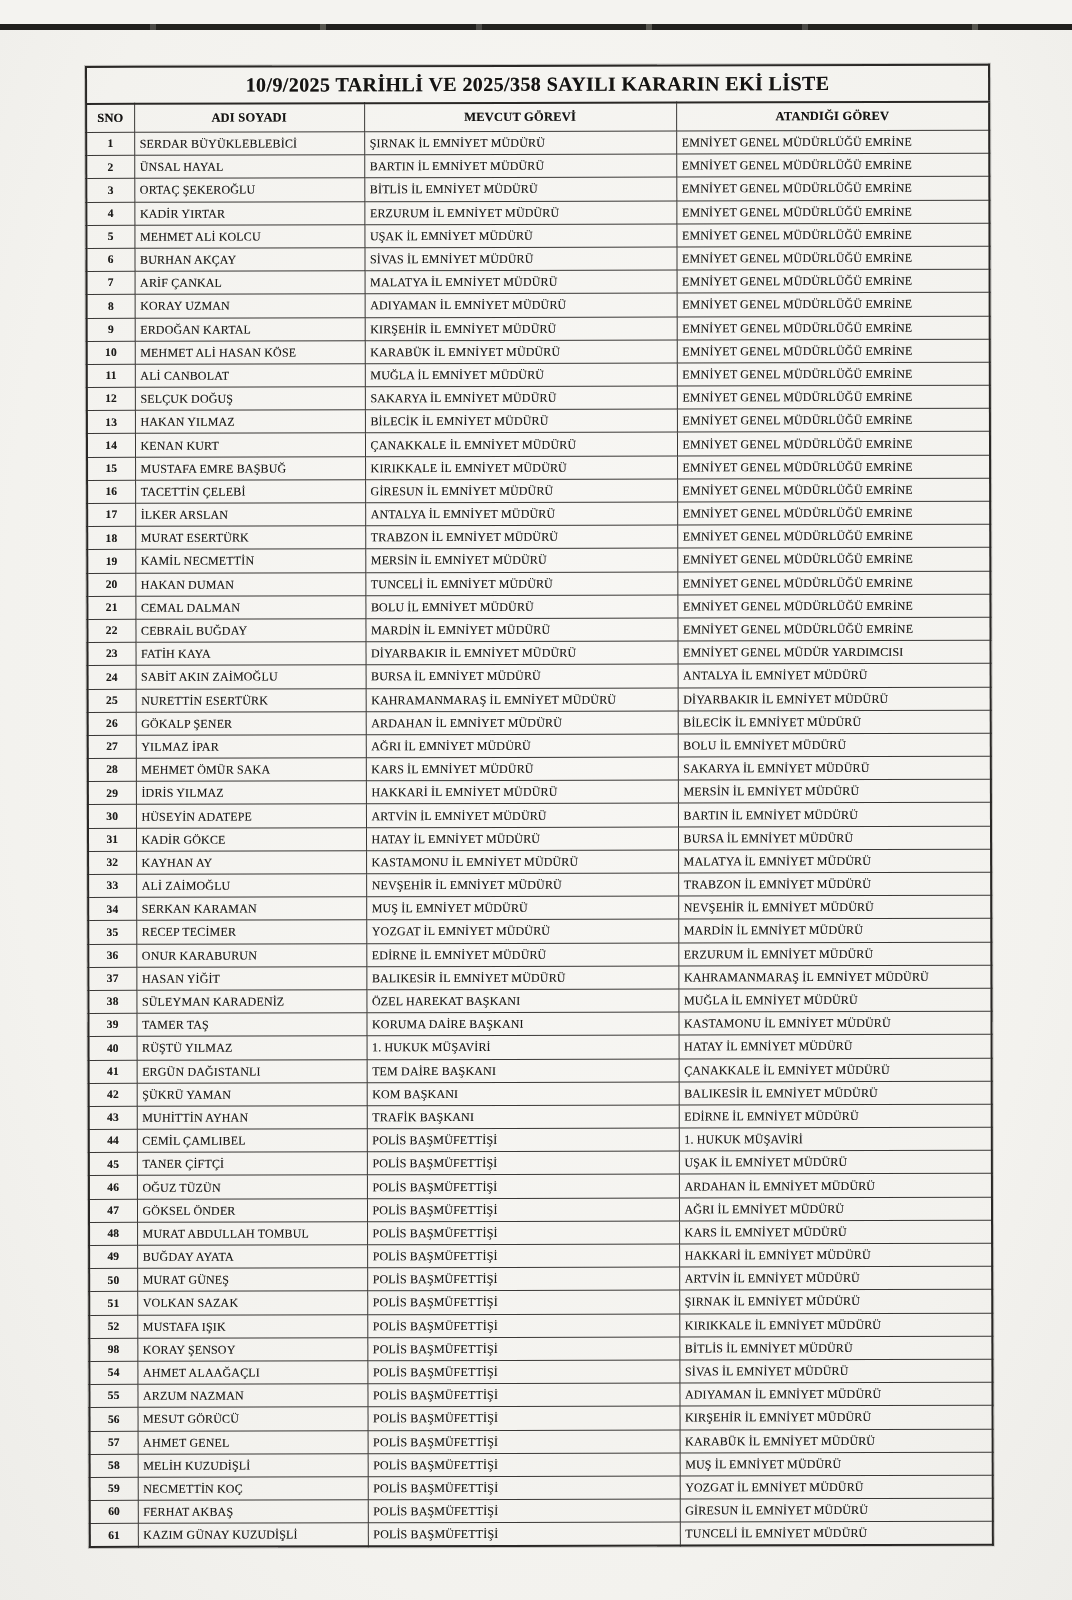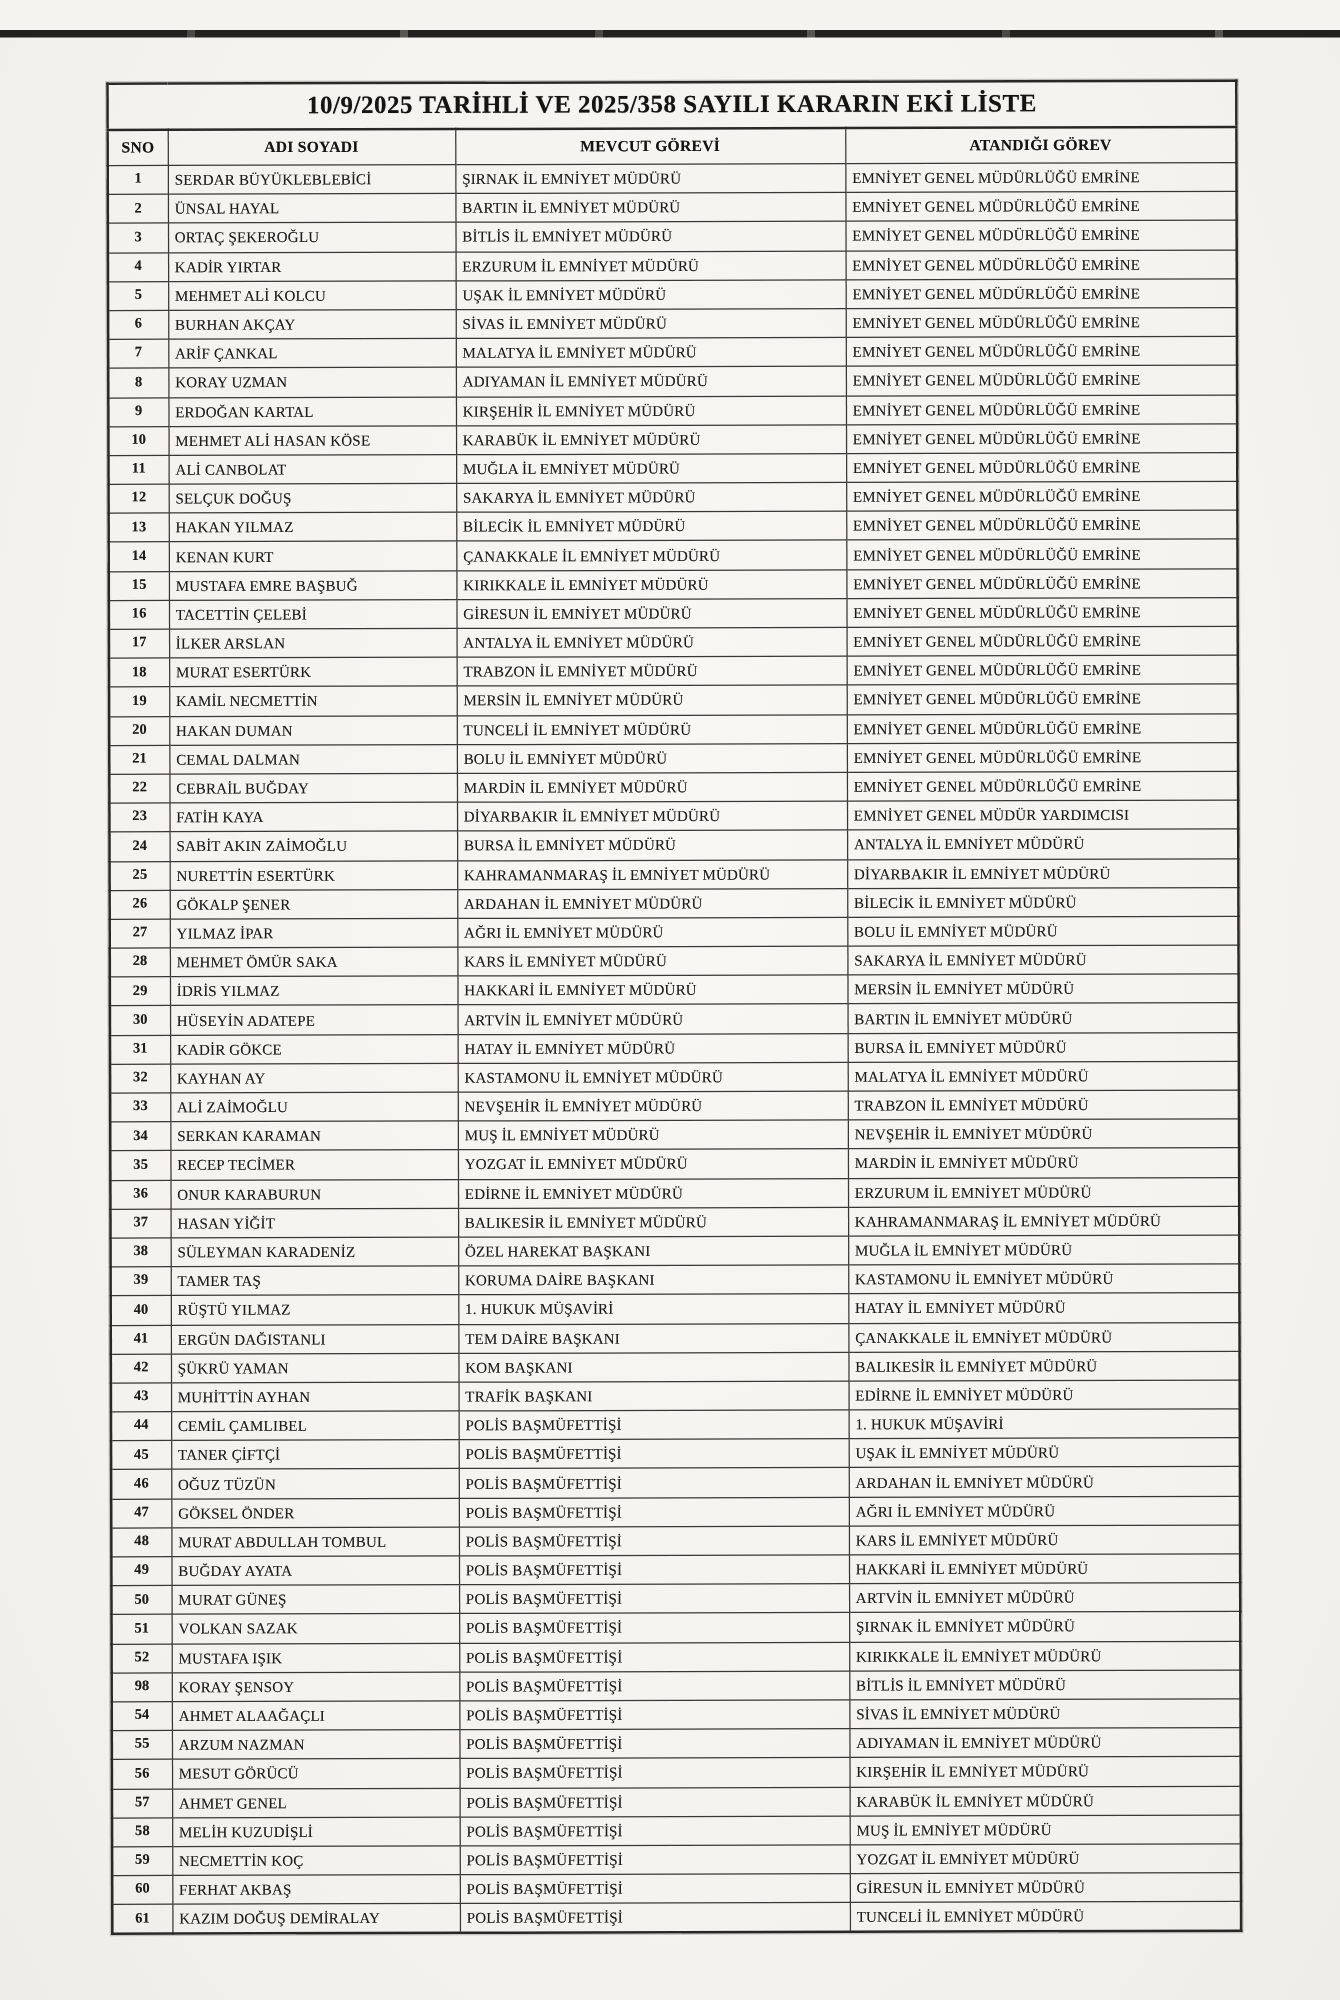--- a/index.html
+++ b/index.html
@@ -485,21 +485,21 @@
             <td>YOZGAT İL EMNİYET MÜDÜRÜ</td>
           </tr>
           <tr>
             <td>60</td>
             <td>FERHAT AKBAŞ</td>
             <td>POLİS BAŞMÜFETTİŞİ</td>
             <td>GİRESUN İL EMNİYET MÜDÜRÜ</td>
           </tr>
           <tr>
             <td>61</td>
-            <td>KAZIM DOĞUŞ DEMİRALAY</td>
+            <td>KAZIM GÜNAY KUZUDİŞLİ</td>
             <td>POLİS BAŞMÜFETTİŞİ</td>
             <td>TUNCELİ İL EMNİYET MÜDÜRÜ</td>
           </tr>
         </tbody>
     </table>
   </div>
 
   <div class="scan-bar-bottom"></div>
 
 </div>

